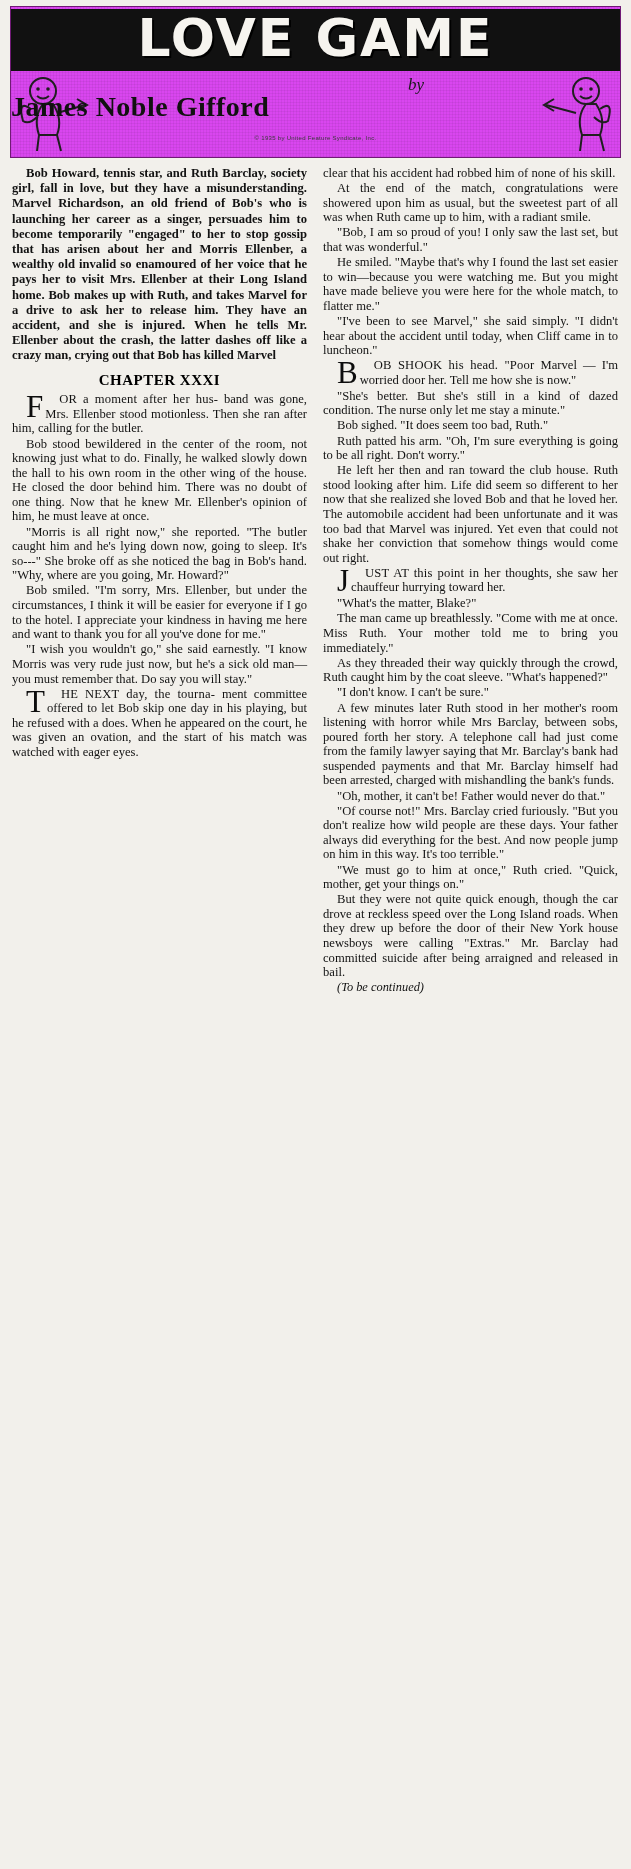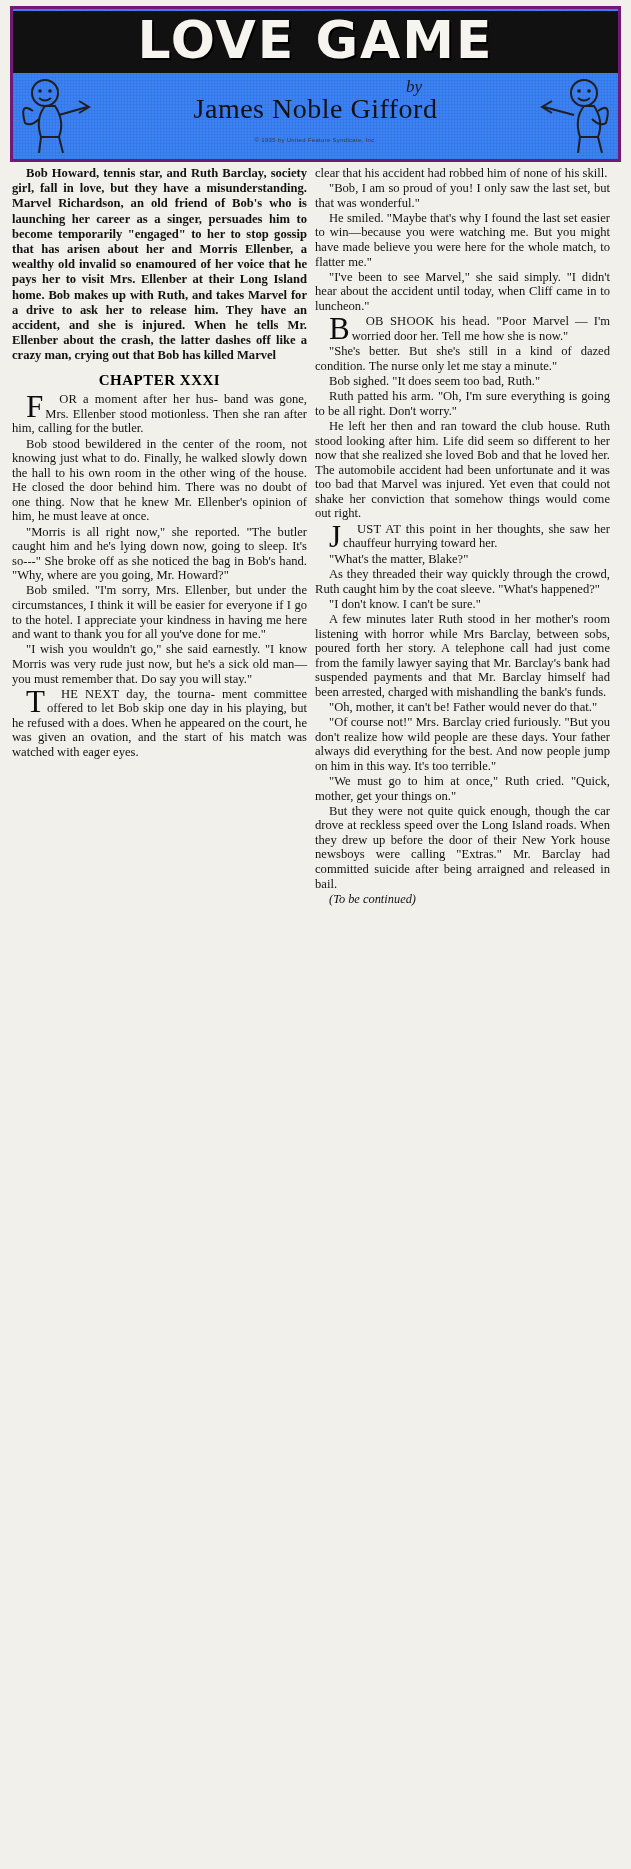--- a/index.html
+++ b/index.html
@@ -17,22 +17,22 @@
     height: 1869px;
     background: #f2f0eb;
     overflow: hidden;
   }
 
   
   .masthead {
     position: relative;
     margin: 6px 10px 0 10px;
     height: 150px;
-    background: #3b82f6;
-    border: 3px solid #701a75;
+    background: #d946ef;
+    border: 1px solid #701a75;
     overflow: hidden;
   }
   .masthead .halftone {
     position: absolute;
     inset: 0;
     background:
       repeating-linear-gradient(0deg, rgba(0,0,0,0.05) 0 1px, rgba(0,0,0,0) 1px 3px),
       repeating-linear-gradient(90deg, rgba(0,0,0,0.05) 0 1px, rgba(0,0,0,0) 1px 3px);
   }
   .title-strip {
@@ -62,23 +62,22 @@
     top: 68px;
     font-style: italic;
     font-family: "Liberation Serif", serif;
     font-size: 17px;
     color: #1a1a1a;
   }
   .byline-name {
     position: absolute;
     left: 0; right: 0;
     top: 84px;
-    text-align: center;
-    font-family: "Liberation Serif", serif;
-    font-weight: normal;
+    font-family: "Liberation Serif", serif;
+    font-weight: bold;
     font-size: 28px;
     color: #111;
     letter-spacing: 0.5px;
   }
   .copyright {
     position: absolute;
     left: 0; right: 0;
     top: 128px;
     text-align: center;
     font-family: "Liberation Sans", sans-serif;
@@ -96,21 +95,21 @@
   .cupid-right { right: 2px; }
   .cupid-left svg, .cupid-right svg { display: block; }
 
   
   .columns {
     position: absolute;
     top: 166px;
     left: 12px;
     width: 607px;
     display: flex;
-    gap: 8px;
+    gap: 16px;
   }
   .col {
     width: 295px;
     font-size: 12.6px;
     line-height: 14.6px;
     color: #121212;
     text-align: justify;
     hyphens: auto;
   }
   .col p {
@@ -214,34 +213,36 @@
       <p>"Morris is all right now," she reported. "The butler caught him and he's lying down now, going to sleep. It's so---" She broke off as she noticed the bag in Bob's hand. "Why, where are you going, Mr. Howard?"</p>
       <p>Bob smiled. "I'm sorry, Mrs. Ellenber, but under the circumstances, I think it will be easier for everyone if I go to the hotel. I appreciate your kindness in having me here and want to thank you for all you've done for me."</p>
       <p>"I wish you wouldn't go," she said earnestly. "I know Morris was very rude just now, but he's a sick old man—you must remember that. Do say you will stay."</p>
 
       <p class="dropcap-para"><span class="dropcap">T</span><span class="smallcaps-run">HE NEXT day, the tourna-</span> <span>ment committee offered to let Bob skip one day in his playing, but he refused with a does. When he appeared on the court, he was given an ovation, and the start of his match was watched with eager eyes.</span></p>
 
     </div>
 
     <div class="col">
       <p class="noindent">clear that his accident had robbed him of none of his skill.</p>
+      <p>At the end of the match, congratulations were showered upon him as usual, but the sweetest part of all was when Ruth came up to him, with a radiant smile.</p>
       <p>"Bob, I am so proud of you! I only saw the last set, but that was wonderful."</p>
       <p>He smiled. "Maybe that's why I found the last set easier to win—because you were watching me. But you might have made believe you were here for the whole match, to flatter me."</p>
       <p>"I've been to see Marvel," she said simply. "I didn't hear about the accident until today, when Cliff came in to luncheon."</p>
 
       <p class="dropcap-para"><span class="dropcap">B</span><span class="smallcaps-run">OB SHOOK his head. "Poor</span> <span>Marvel — I'm worried door her. Tell me how she is now."</span></p>
 
       <p>"She's better. But she's still in a kind of dazed condition. The nurse only let me stay a minute."</p>
       <p>Bob sighed. "It does seem too bad, Ruth."</p>
       <p>Ruth patted his arm. "Oh, I'm sure everything is going to be all right. Don't worry."</p>
       <p>He left her then and ran toward the club house. Ruth stood looking after him. Life did seem so different to her now that she realized she loved Bob and that he loved her. The automobile accident had been unfortunate and it was too bad that Marvel was injured. Yet even that could not shake her conviction that somehow things would come out right.</p>
 
       <p class="dropcap-para"><span class="dropcap">J</span><span class="smallcaps-run">UST AT this point in her</span> <span>thoughts, she saw her chauffeur hurrying toward her.</span></p>
 
       <p>"What's the matter, Blake?"</p>
+      <p>The man came up breathlessly. "Come with me at once. Miss Ruth. Your mother told me to bring you immediately."</p>
       <p>As they threaded their way quickly through the crowd, Ruth caught him by the coat sleeve. "What's happened?"</p>
       <p>"I don't know. I can't be sure."</p>
       <p>A few minutes later Ruth stood in her mother's room listening with horror while Mrs Barclay, between sobs, poured forth her story. A telephone call had just come from the family lawyer saying that Mr. Barclay's bank had suspended payments and that Mr. Barclay himself had been arrested, charged with mishandling the bank's funds.</p>
       <p>"Oh, mother, it can't be! Father would never do that."</p>
       <p>"Of course not!" Mrs. Barclay cried furiously. "But you don't realize how wild people are these days. Your father always did everything for the best. And now people jump on him in this way. It's too terrible."</p>
       <p>"We must go to him at once," Ruth cried. "Quick, mother, get your things on."</p>
       <p>But they were not quite quick enough, though the car drove at reckless speed over the Long Island roads. When they drew up before the door of their New York house newsboys were calling "Extras." Mr. Barclay had committed suicide after being arraigned and released in bail.</p>
 
       <p class="continued">(To be continued)</p>
     </div>

